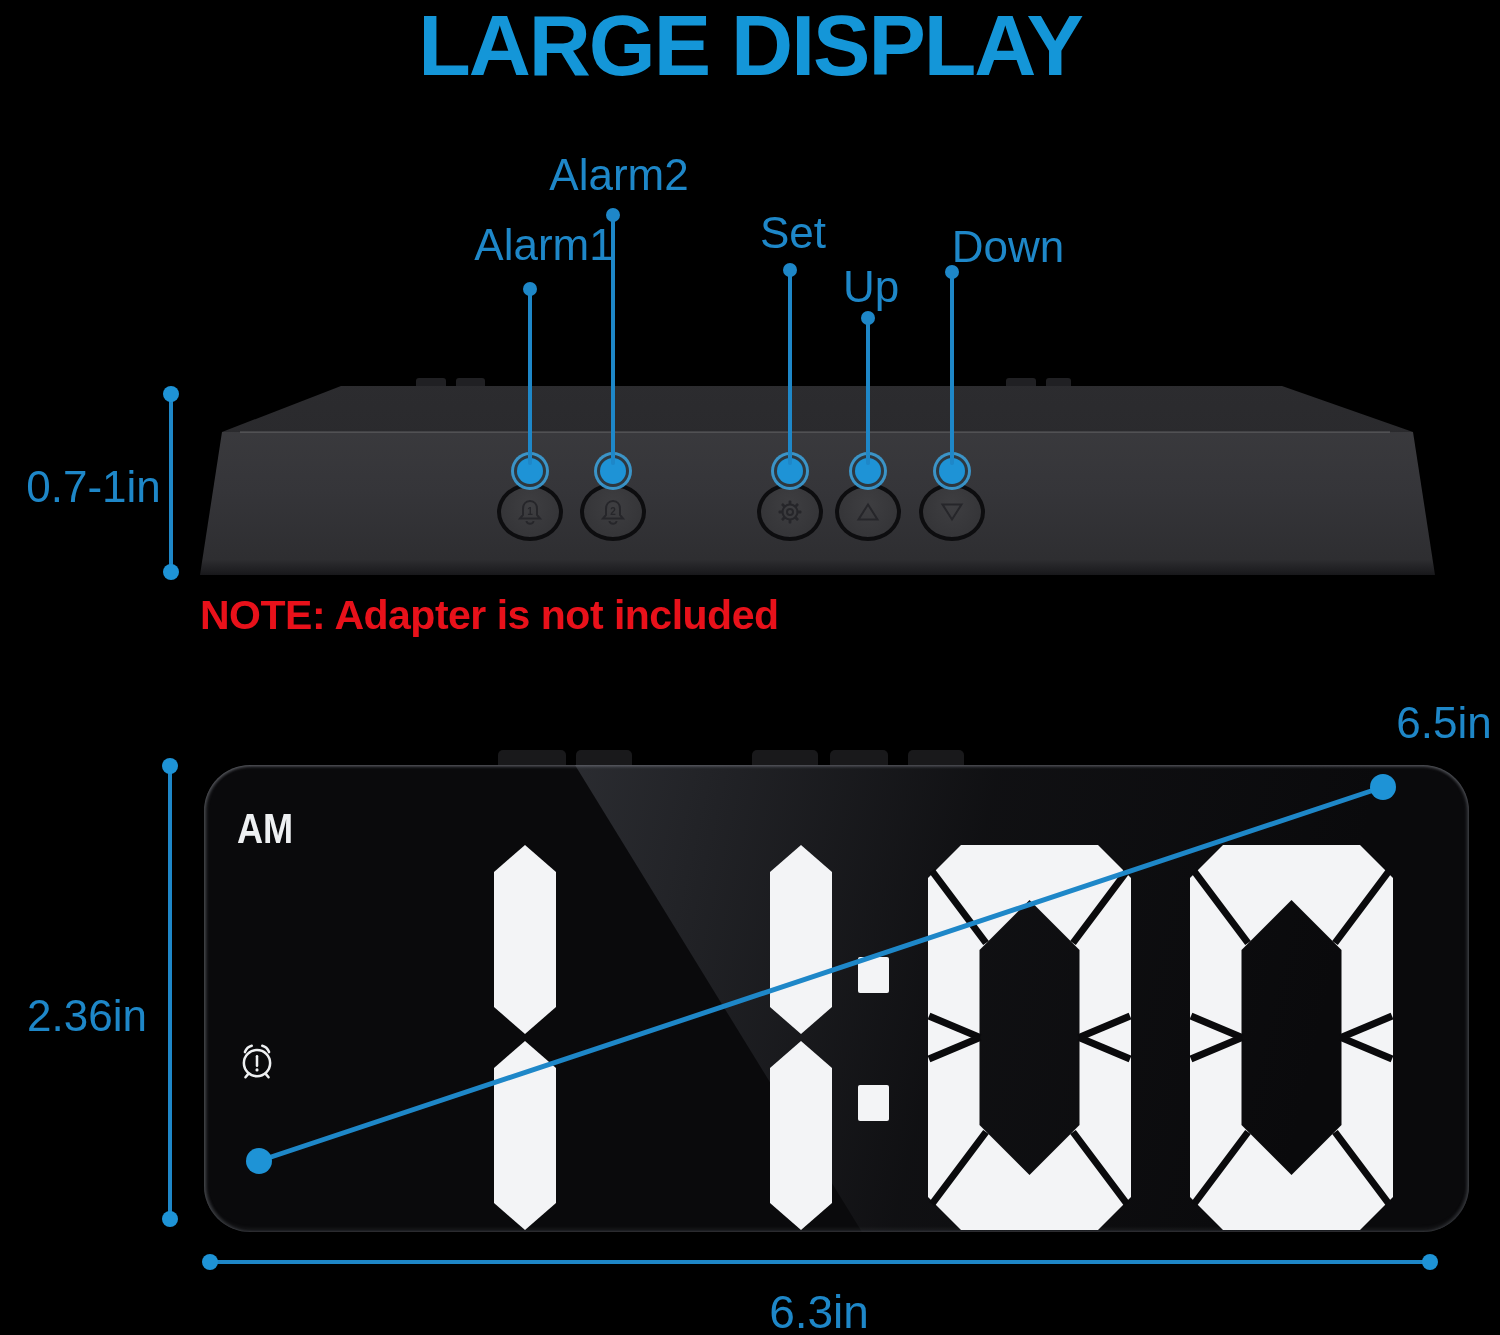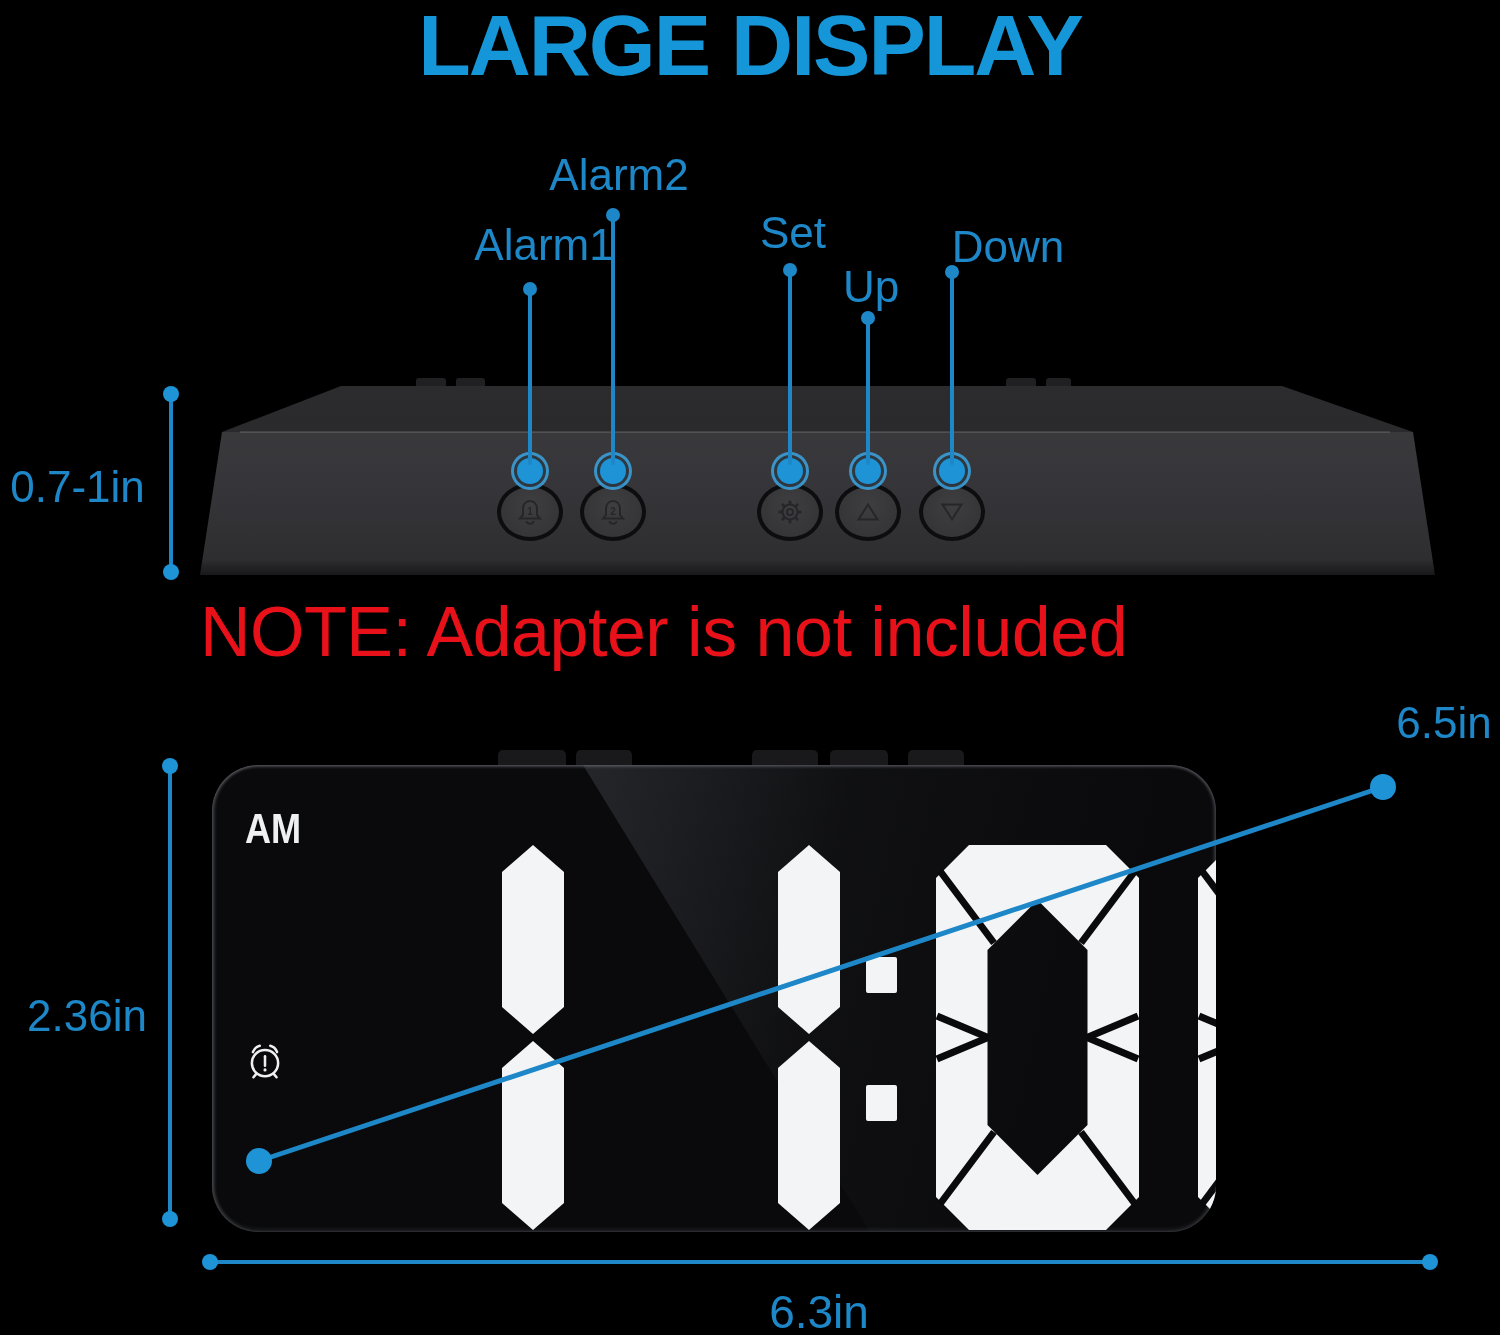--- a/index.html
+++ b/index.html
@@ -27,21 +27,21 @@
     position:absolute;font-size:44px;color:var(--accent-blue);
     text-align:center;white-space:nowrap;line-height:1.05;
   }
   .cline{position:absolute;width:4px;background:var(--accent-blue);border-radius:2px;}
   .cdot{position:absolute;width:14px;height:14px;border-radius:50%;background:var(--accent-blue);}
   .mdot{position:absolute;width:16px;height:16px;border-radius:50%;background:var(--dot-blue);}
   .mline-v{position:absolute;width:4px;background:var(--accent-blue);border-radius:2px;}
   .mline-h{position:absolute;height:4px;background:var(--accent-blue);border-radius:2px;}
   
   .note-line{
-    position:absolute;left:200px;font-size:70px;font-weight:normal;
+    position:absolute;left:200px;font-size:41px;font-weight:bold;
     color:var(--warning-red);letter-spacing:-.5px;white-space:nowrap;
   }
   
   #top-view{position:absolute;left:195px;top:378px;width:1245px;height:206px;z-index:1;}
   .tv-notch{position:absolute;top:0;height:12px;background:#202023;border-radius:3px 3px 0 0;}
   .tv-rear{
     position:absolute;inset:0;
     clip-path:polygon(146px 8px,1087px 8px,1218px 54px,27px 54px);
     background:linear-gradient(180deg,#2c2c2f,#252528);
   }
@@ -62,27 +62,26 @@
   .tv-btn text{fill:#26262a;font-family:"Liberation Sans",sans-serif;font-weight:bold;}
   .tv-dot{
     position:absolute;width:26px;height:26px;border-radius:50%;top:80px;
     background:var(--dot-blue);
     box-shadow:0 0 0 3px rgba(46,46,49,.9),0 0 0 6px rgba(60,165,225,.85);
   }
   
   #front-view{position:absolute;left:204px;top:748px;width:1230px;height:486px;z-index:1;}
   .fv-bump{position:absolute;top:2px;height:26px;background:#19191b;border-radius:5px;}
   .fv-body{
-    position:absolute;left:0;top:17px;width:1004px;height:467px;border-radius:46px;
+    position:absolute;left:0;top:17px;width:1265px;height:467px;border-radius:46px;
     background:var(--clock-body);overflow:hidden;
     box-shadow:inset 0 2px 3px rgba(185,190,200,.30),
                inset 3px 0 3px rgba(160,165,175,.22),
                inset -3px 0 3px rgba(130,135,145,.20),
                inset 0 -3px 4px rgba(95,98,105,.22);
-    margin-left:8px;
   }
   .fv-reflection{
     position:absolute;inset:0;
     clip-path:polygon(371px 0,1230px 0,1230px 467px,658px 467px);
     background:linear-gradient(103deg,rgba(152,158,170,.50) 0%,rgba(106,110,120,.33) 28%,rgba(52,54,60,.14) 58%,rgba(10,10,12,0) 86%);
   }
   .fv-am{
     position:absolute;left:33px;top:40px;font-size:42px;font-weight:bold;color:#eef0f2;
     transform:scaleX(.86);transform-origin:left top;letter-spacing:0;
   }
@@ -263,21 +262,21 @@
 
   <svg id="annot" width="1500" height="1335" viewBox="0 0 1500 1335">
     <line x1="259" y1="1161" x2="1383" y2="787"></line>
     <circle cx="259" cy="1161" r="13"></circle>
     <circle cx="1383" cy="787" r="13"></circle>
   </svg>
 
   <div class="mline-v z5" style="left:169px;top:392px;height:182px;"></div>
   <div class="mdot z5" style="left:163px;top:386px;"></div>
   <div class="mdot z5" style="left:163px;top:564px;"></div>
-  <div class="blue-label z5" style="left:0;top:464px;width:155px;">0.7-1in</div>
+  <div class="blue-label z5" style="left:0;top:464px;width:155px;padding-left:16px;">0.7-1in</div>
 
   <div class="mline-v z5" style="left:168px;top:764px;height:458px;"></div>
   <div class="mdot z5" style="left:162px;top:758px;"></div>
   <div class="mdot z5" style="left:162px;top:1211px;"></div>
   <div class="blue-label z5" style="left:12px;top:993px;width:150px;">2.36in</div>
 
   <div class="blue-label z5" style="left:1388px;top:700px;width:112px;text-align:center;">6.5in</div>
 
   <div class="mline-h z5" style="left:208px;top:1260px;width:1224px;"></div>
   <div class="mdot z5" style="left:202px;top:1254px;"></div>

